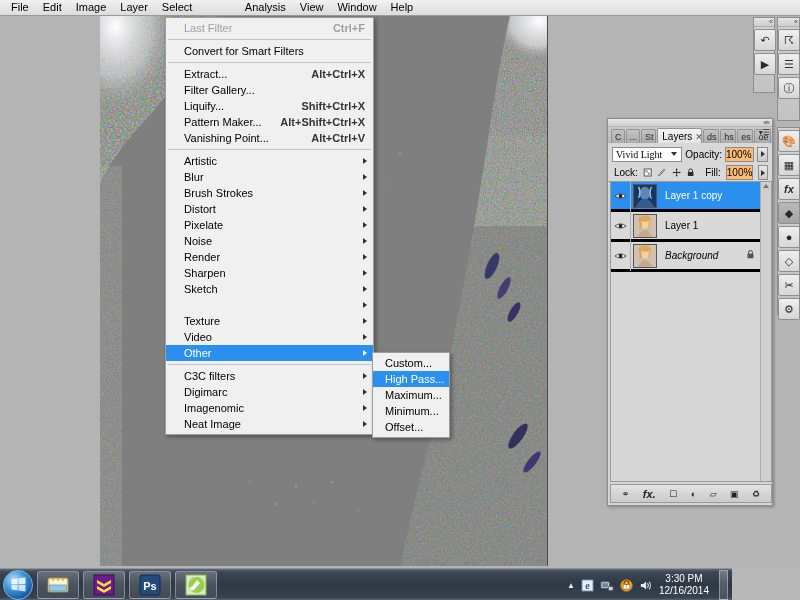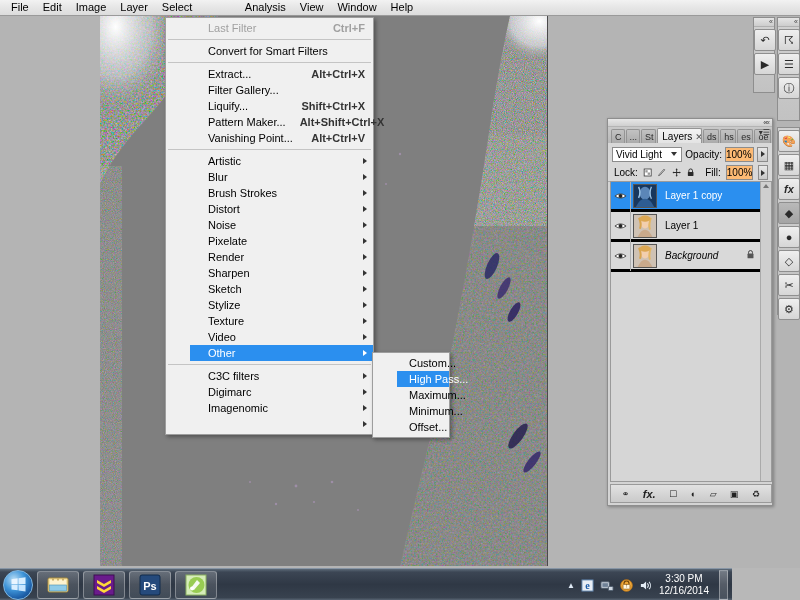--- a/index.html
+++ b/index.html
@@ -54,21 +54,21 @@
     position:absolute; left:165px; top:17px; width:209px;
     background:#f0f0f0;
     border:1px solid #9d9d9d;
     box-shadow:2px 2px 4px rgba(0,0,0,0.35);
     padding:2px 0;
     z-index:80;
   }
   .mi {
     position:relative; height:16px; line-height:16px;
     padding-left:18px; padding-right:8px; font-size:11px;
-    display:flex; align-items:center; white-space:nowrap;margin-left:24px;
+    display:flex; align-items:center; white-space:nowrap;
   }
   .mi .label { flex:1; }
   .mi .accel { color:#333; font-size:11px; padding-left:14px;font-weight:bold; }
   .mi.disabled .label, .mi.disabled .accel { color:#a0a0a0; }
   .mi.sel { background:#2b8fef; color:#fff; }
   .mi.sel .label, .mi.sel .accel { color:#fff; }
   .mi .arrow {
     position:absolute; right:6px; top:50%; transform:translateY(-50%);
     width:0;height:0;border-top:3.5px solid transparent;
     border-bottom:3.5px solid transparent;border-left:4.5px solid #333;
@@ -131,21 +131,21 @@
   .panel-body { background:#d8d8d8; }
   #blend-row {
     height:20px; display:flex; align-items:center;
     padding:2px 4px 0 4px; gap:3px;
   }
   .combo {
     flex:1; height:15px; background:#fff; border:1px solid #8c8c8c;
     font-size:10px; line-height:13px; padding-left:3px;
     display:flex; align-items:center; position:relative;
   }
-  .combo .cv { flex:1; }
+  .combo .cv { flex:1;font-family:Liberation Serif, serif; }
   .combo .carat {
     width:0;height:0;border-left:3.5px solid transparent;
     border-right:3.5px solid transparent;border-top:4px solid #333;
     margin-right:4px;
   }
   .fieldlbl { font-size:10px; white-space:nowrap; }
   .numfield {
     width:29px; height:15px; background:#fdba74; border:1px solid #8c8c8c;
     font-size:10px; line-height:13px; text-align:left;
   }
@@ -392,41 +392,40 @@
     </div>
     <div class="mi">
       <span class="label">Brush Strokes</span>
       <span class="arrow"></span>
     </div>
     <div class="mi">
       <span class="label">Distort</span>
       <span class="arrow"></span>
     </div>
     <div class="mi">
+      <span class="label">Pixelate</span>
+      <span class="arrow"></span>
+    </div>
+    <div class="mi">
       <span class="label">Noise</span>
       <span class="arrow"></span>
     </div>
     <div class="mi">
-      <span class="label">Pixelate</span>
-      <span class="arrow"></span>
-    </div>
-    <div class="mi">
       <span class="label">Render</span>
       <span class="arrow"></span>
     </div>
     <div class="mi">
       <span class="label">Sharpen</span>
       <span class="arrow"></span>
     </div>
     <div class="mi">
       <span class="label">Sketch</span>
       <span class="arrow"></span>
     </div>
     <div class="mi">
-      <span class="label">Stylize</span>
       <span class="arrow"></span>
     </div>
     <div class="mi">
       <span class="label">Texture</span>
       <span class="arrow"></span>
     </div>
     <div class="mi">
       <span class="label">Video</span>
       <span class="arrow"></span>
     </div>
@@ -441,20 +440,21 @@
     </div>
     <div class="mi">
       <span class="label">Digimarc</span>
       <span class="arrow"></span>
     </div>
     <div class="mi">
       <span class="label">Imagenomic</span>
       <span class="arrow"></span>
     </div>
     <div class="mi">
+      <span class="label">Neat Image</span>
       <span class="arrow"></span>
     </div>
   </div>
 
 <div id="other-submenu">
     <div class="mi">
       <span class="label">Custom...</span>
     </div>
     <div class="mi sel">
       <span class="label">High Pass...</span>

